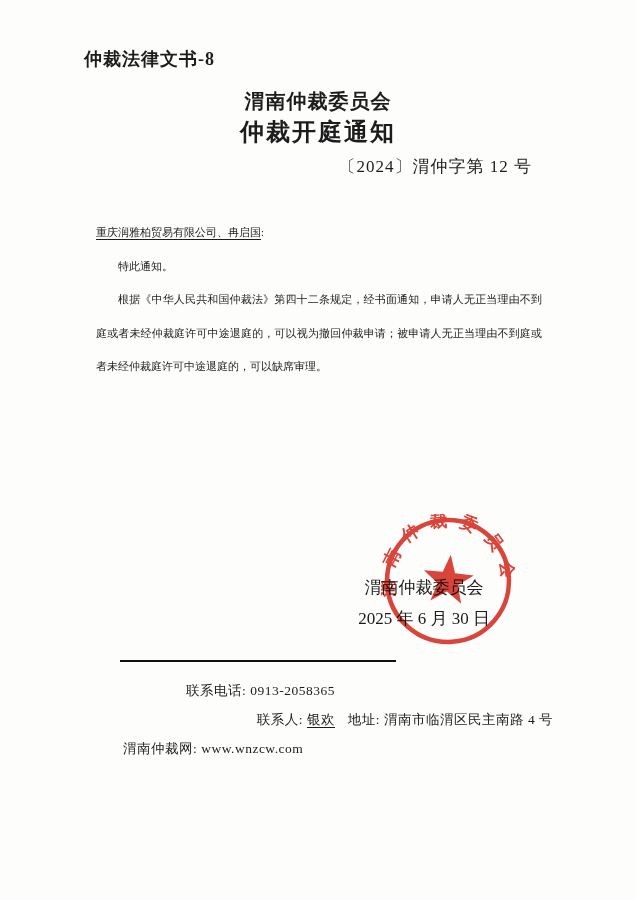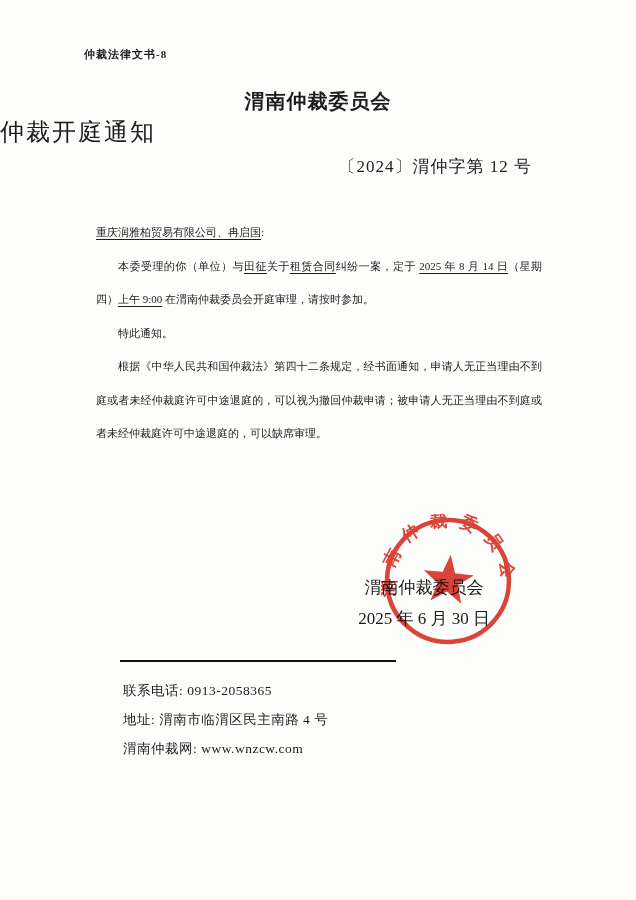--- a/index.html
+++ b/index.html
@@ -8,29 +8,29 @@
     position:relative;
     background:#fdfdfc;
     font-family:"Liberation Serif","DejaVu Serif",serif;
     color:#1c1c1c;
     overflow:hidden;
   }
   .u { text-decoration:underline; text-underline-offset:3px; }
 
   .doc-label{
     position:absolute; left:84px; top:47px;
-    font-size:11px; font-weight:bold; letter-spacing:1px;
+    font-size:18px; font-weight:bold; letter-spacing:1px;
   }
   .org-title{
     position:absolute; left:0; top:88px; width:100%;
     text-align:center; font-size:20px; font-weight:bold; letter-spacing:1px;
   }
   .doc-title{
     position:absolute; left:0; top:116px; width:100%;
-    text-align:left; font-size:24px; font-weight:normal; letter-spacing:2px;
+    text-align:center; font-size:24px; font-weight:bold; letter-spacing:2px;
   }
   .doc-number{
     position:absolute; top:155px; right:104px;
     font-size:17px; letter-spacing:1px;
   }
   .body-text{
     position:absolute; left:96px; top:216px; width:446px;
     font-size:11px; line-height:33.5px;
     text-align:justify; text-justify:inter-ideograph;
   }
@@ -47,36 +47,35 @@
     mix-blend-mode:multiply; opacity:0.92; pointer-events:none;
   }
   .divider{
     position:absolute; left:120px; top:660px; width:276px; height:2px;
     background:#111;
   }
   .footer{
     position:absolute; left:123px; top:676px; width:430px;
     font-size:13.5px; line-height:29px; letter-spacing:0.5px;
   }
-  .footer .frow{ display:flex; }
+  .footer .frow{ display:flex;text-align:right; }
   .footer .fcell-left{ width:212px; }
   .footer .fcell-right{ flex:1; }
 </style>
 </head>
 <body>
 
 <div class="doc-label">仲裁法律文书-8</div>
 
 <div class="org-title">渭南仲裁委员会</div>
 <div class="doc-title">仲裁开庭通知</div>
 <div class="doc-number">〔2024〕渭仲字第 12 号</div>
 
 <div class="body-text">
   <p><span class="u">重庆润雅柏贸易有限公司、冉启国</span><span>:</span></p>
-  <p class="indent"><span>本委受理的你（单位）与</span><span class="u">田征</span><span>关于</span><span class="u">租赁合同</span><span>纠纷一案，定于 </span><span class="u">2025 年 8 月 14 日</span><span>（星期四）</span><span class="u">上午 9:00</span><span> 在渭南仲裁委员会开庭审理，请按时参加。</span></p>
   <p class="indent">特此通知。</p>
   <p class="indent"><span>根据《中华人民共和国仲裁法》第四十二条规定，经书面通知，申请人无正当理由不到庭或者未经仲裁庭许可中途退庭的，可以视为撤回仲裁申请；被申请人无正当理由不到庭或者未经仲裁庭许可中途退庭的，可以缺席审理。</span></p>
 </div>
 
 <div class="signature">
   <div>渭南仲裁委员会</div>
   <div>2025 年 6 月 30 日</div>
 </div>
 
 <svg class="seal" viewBox="0 0 132 132" xmlns="http://www.w3.org/2000/svg">
@@ -93,20 +92,24 @@
 <div class="divider"></div>
 
 <div class="footer">
   <div class="frow">
     <div class="fcell-left">
       <span>联系电话:</span>
       <span>0913-2058365</span>
     </div>
   </div>
   <div class="frow">
+    <div class="fcell-left">
+      <span>联系人:</span>
+      <span class="u">银欢</span>
+    </div>
     <div class="fcell-right">
       <span>地址:</span>
       <span>渭南市临渭区民主南路 4 号</span>
     </div>
   </div>
   <div class="frow">
     <div class="fcell-left" style="width:auto;">
       <span>渭南仲裁网:</span>
       <span>www.wnzcw.com</span>
     </div>

